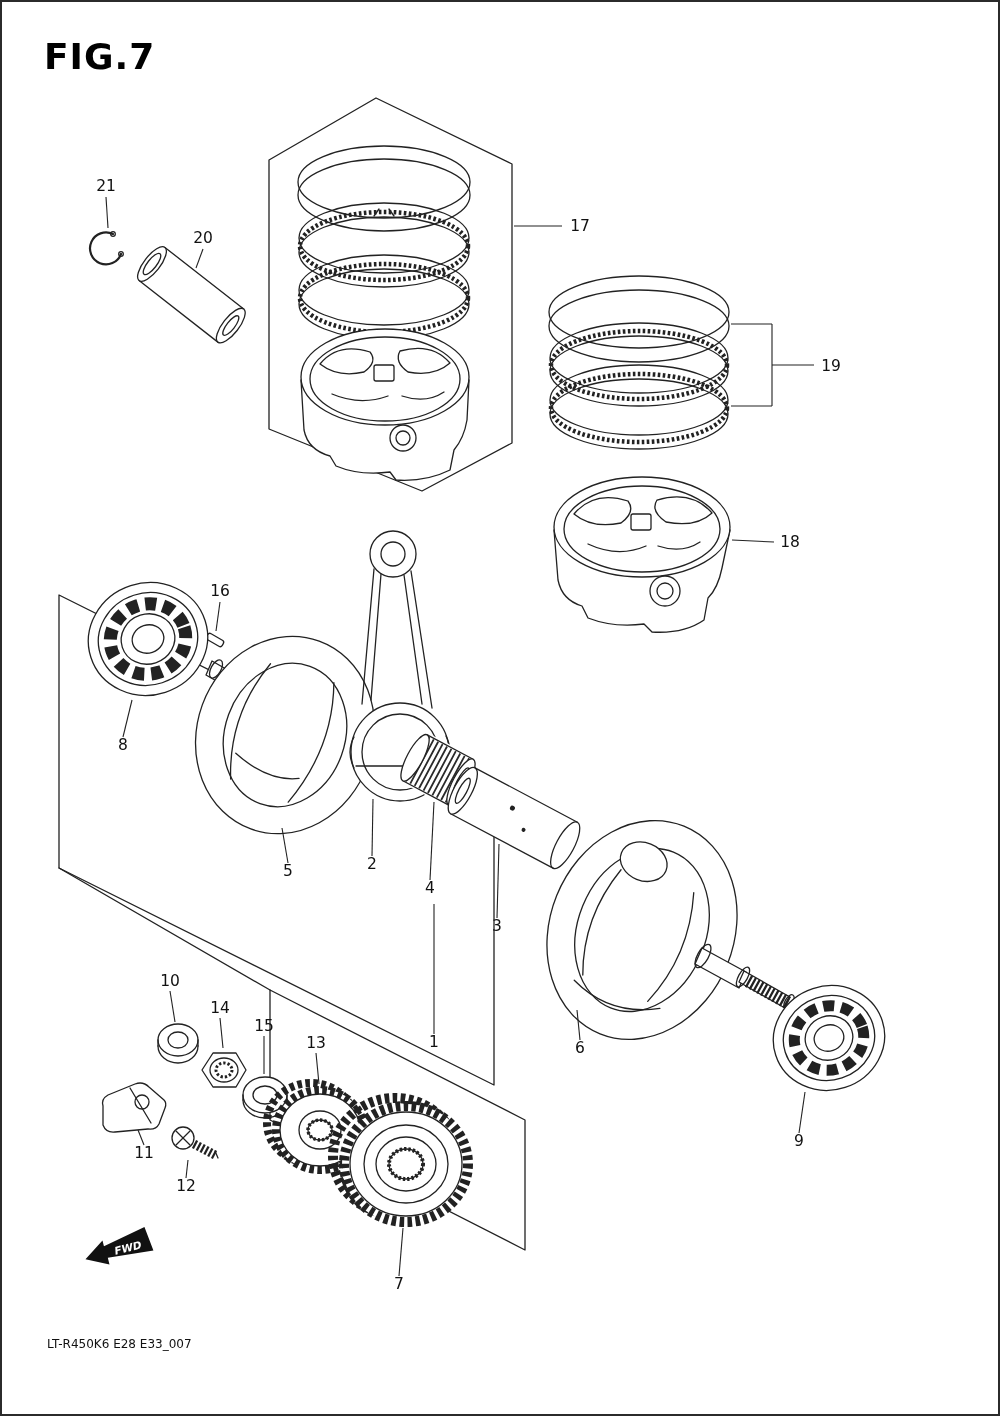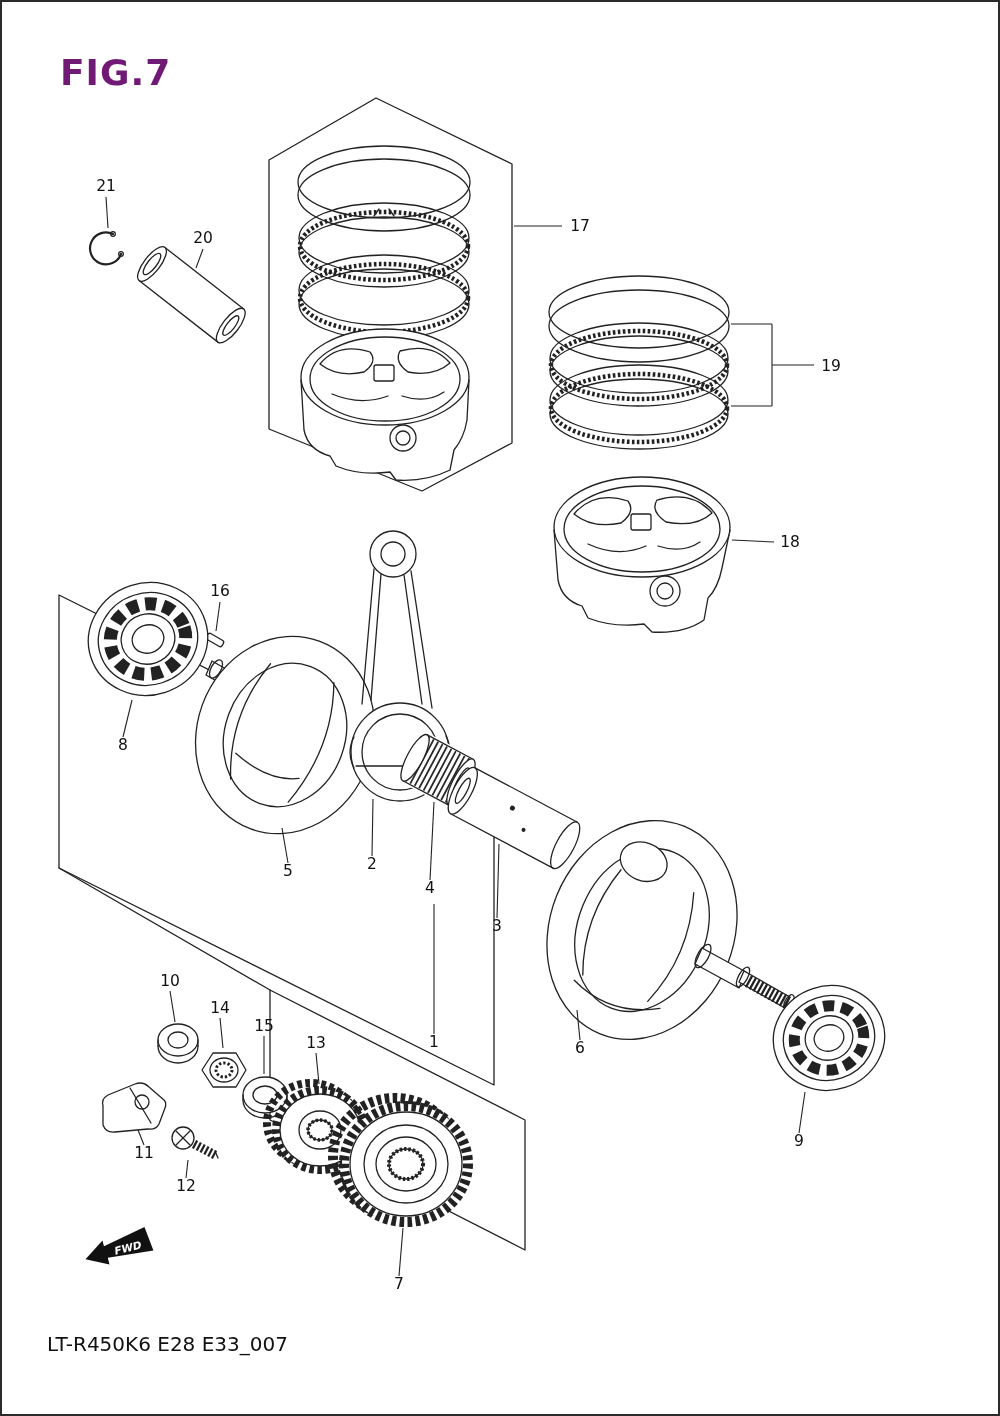--- a/index.html
+++ b/index.html
@@ -1,22 +1,22 @@
 <!DOCTYPE html>
 <html><head>
 <meta charset="utf-8">
 <style>
   html,body{margin:0;padding:0;background:#fff;}
   .page{position:relative;width:1000px;height:1416px;background:#fff;
         box-sizing:border-box;border:2px solid #2b2b2b;
         font-family:"DejaVu Sans","Liberation Sans",sans-serif;overflow:hidden;}
-  .fig-title{position:absolute;left:42px;top:34px;margin:16px;font-size:36px;
-             font-weight:bold;color:#701a75;letter-spacing:1px;}
+  .fig-title{position:absolute;left:42px;top:34px;margin:0;font-size:36px;
+             font-weight:bold;color:#000000;letter-spacing:1px;}
   .footer{position:absolute;left:45px;top:1326px;color:#111;}
-  .footer div{font-size:20px;line-height:32px;}
+  .footer div{font-size:12px;line-height:32px;}
   svg.diagram{position:absolute;left:0;top:0;}
   .ln{fill:none;stroke:#222;stroke-width:1.3;stroke-linecap:round;stroke-linejoin:round;}
   .fw{fill:#fff;stroke:#222;stroke-width:1.3;stroke-linejoin:round;}
   .occ{fill:#fff;stroke:none;}
   .serr{fill:none;stroke:#222;stroke-width:4.5;stroke-dasharray:2.6 2.4;}
   .balls{fill:none;stroke:#222;stroke-dasharray:11 7;}
   .needles{fill:none;stroke:#2a2a2a;stroke-dasharray:1.8 3.2;}
   .thread{fill:none;stroke:#222;stroke-dasharray:2.3 2;}
   .gteeth{fill:none;stroke:#222;stroke-dasharray:4.6 3.4;}
   .ldr{stroke:#222;stroke-width:1.1;fill:none;}

